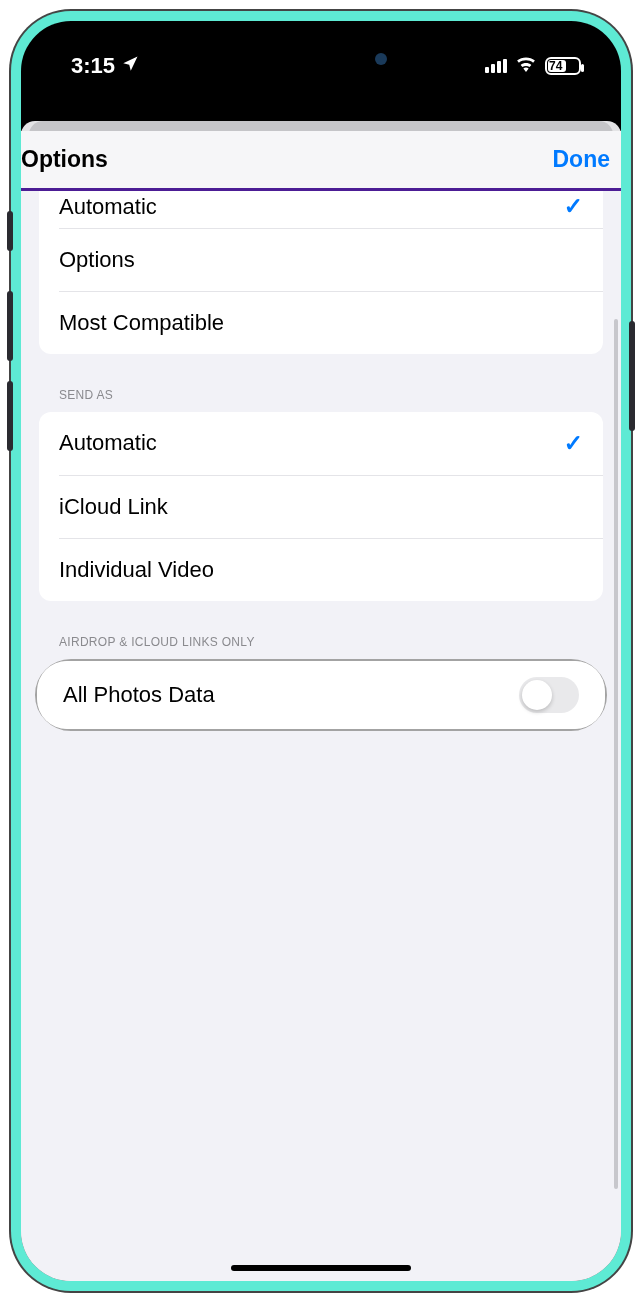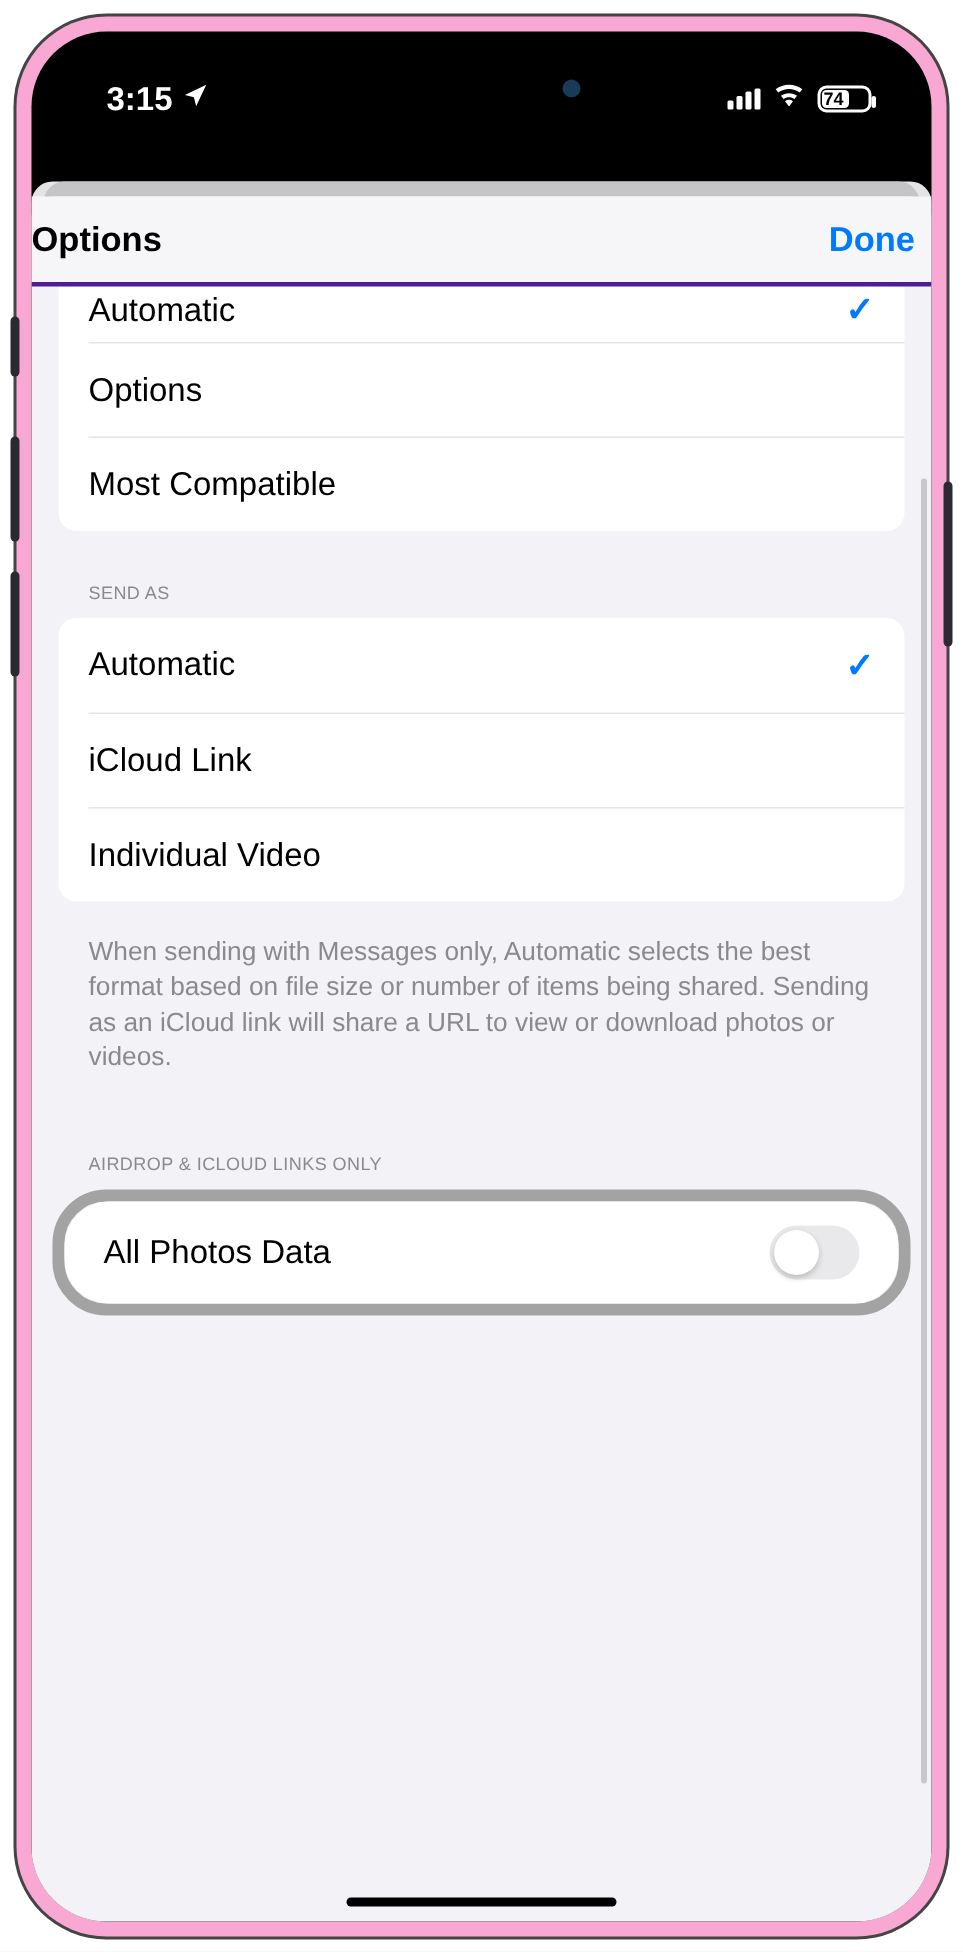--- a/index.html
+++ b/index.html
@@ -8,21 +8,21 @@
       background: #fff;
       width: 642px;
       height: 1301px;
       display: flex;
       align-items: center;
       justify-content: center;
     }
     .phone-frame {
       width: 620px;
       height: 1280px;
-      background: #f9a8d4;
+      background: #5eead4;
       border-radius: 60px;
       padding: 10px;
       position: relative;
       box-shadow: 0 0 0 2px #444;
     }
     .screen {
       width: 100%;
       height: 100%;
       background: #000;
       border-radius: 50px;
@@ -152,21 +152,21 @@
       padding: 10px 20px 30px 20px;
       line-height: 1.35;
     }
     .section-header {
       font-size: 12px;
       color: #8a8a8e;
       padding: 22px 20px 10px 20px;
       letter-spacing: 0.3px;
     }
     .highlight-ring {
-      border: 8px solid #a3a3a3;
+      border: 2px solid #a3a3a3;
       border-radius: 36px;
       padding: 0;
       margin: 0 -4px;
     }
     .highlight-ring .group { margin-bottom: 0; border-radius: 30px; }
     .highlight-ring .row { padding: 16px 26px; }
     .toggle {
       width: 60px; height: 36px;
       background: #e9e9eb;
       border-radius: 20px;
@@ -273,21 +273,20 @@
               <span>Automatic</span>
               <span class="checkmark">✓</span>
             </div>
             <div class="row">
               <span>iCloud Link</span>
             </div>
             <div class="row">
               <span>Individual Video</span>
             </div>
           </div>
-          <div class="footer-text">When sending with Messages only, Automatic selects the best format based on file size or number of items being shared. Sending as an iCloud link will share a URL to view or download photos or videos.</div>
 
           <div class="section-header">AIRDROP &amp; ICLOUD LINKS ONLY</div>
           <div class="highlight-ring">
             <div class="group">
               <div class="row">
                 <span>All Photos Data</span>
                 <div class="toggle">
                   <div class="toggle-knob"></div>
                 </div>
               </div>

